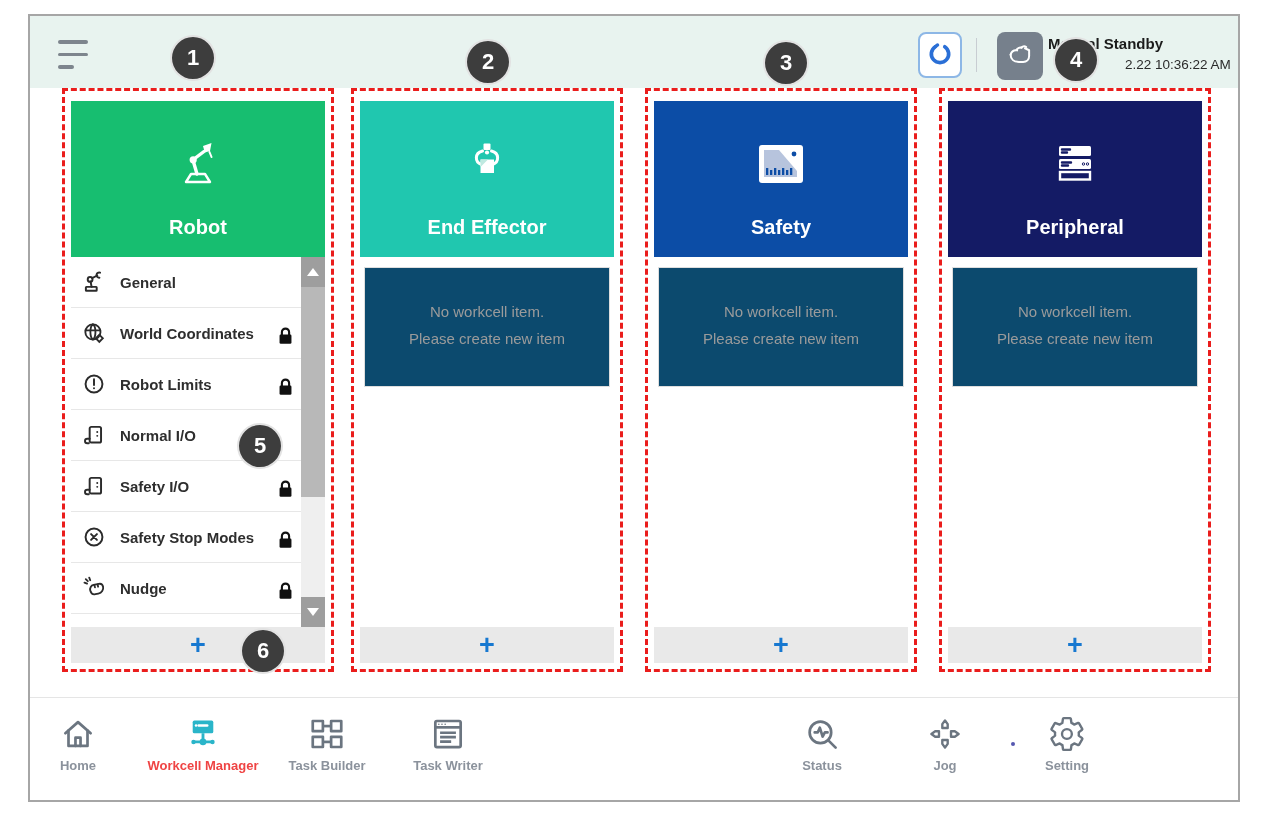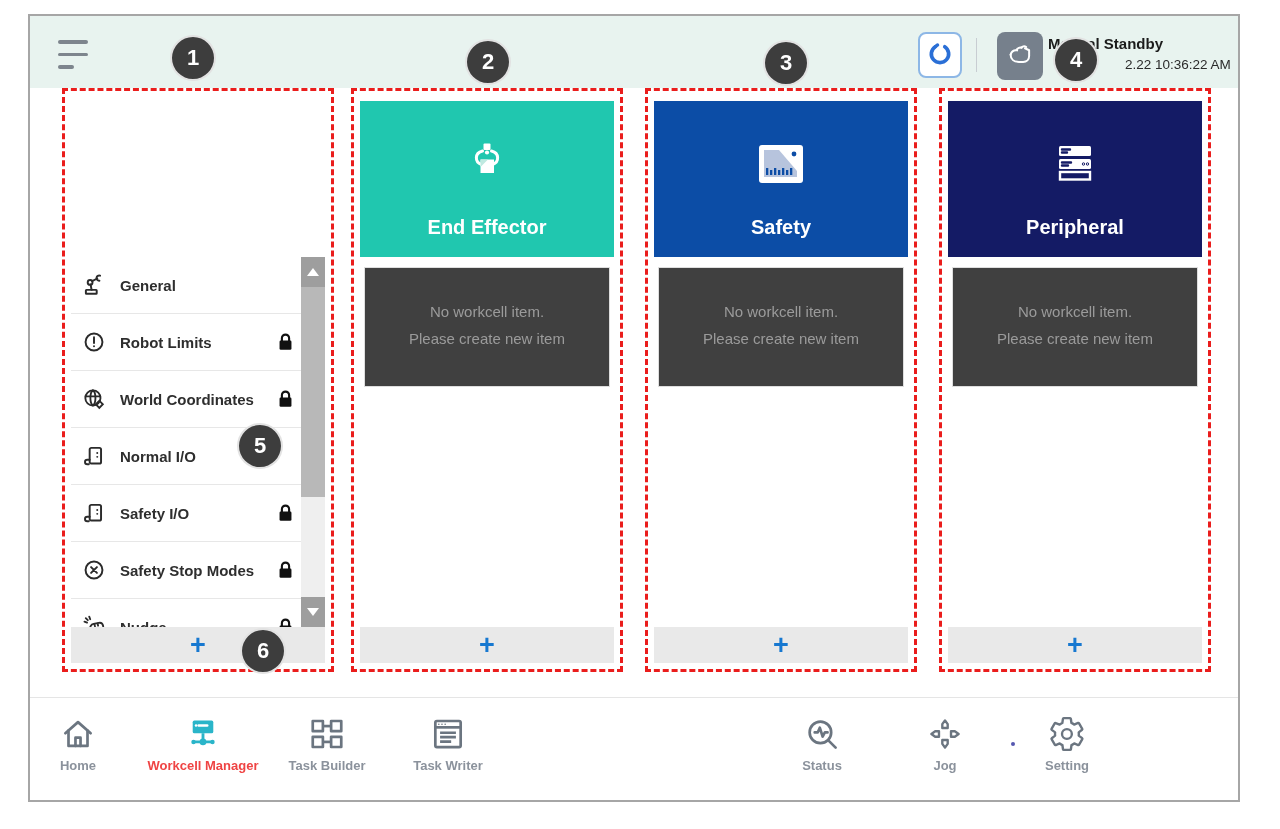--- a/index.html
+++ b/index.html
@@ -30,39 +30,39 @@
 
   
   .col { position:absolute; top:72px; width:272px; height:584px; border:3px dashed #ea1d1c; }
   .col-header { position:absolute; left:6px; top:10px; width:254px; height:156px;
       display:flex; flex-direction:column; align-items:center; cursor:pointer; }
   .col-header .hicon { flex:1; display:flex; align-items:center; justify-content:center; padding-top:10px; }
   .col-header .htitle { color:#fff; font-size:20px; font-weight:700; margin-bottom:18px; }
 
   
   .rlist { position:absolute; left:6px; top:166px; width:254px; height:370px; background:#fff; overflow:hidden; }
-  .rrow { position:relative; height:57px; display:flex; align-items:center; padding-left:9px; padding-right:28px;
+  .rrow { position:relative; height:51px; display:flex; align-items:center; padding-left:9px; padding-right:28px;
           border-bottom:1px solid #e7e7e7; background:#fff; cursor:pointer; }
   .rrow .ric { width:27px; height:27px; flex:0 0 27px; display:flex; align-items:center; justify-content:center; }
   .rrow .rlabel { margin-left:13px; font-size:15px; font-weight:700; color:#2e2e2e; white-space:nowrap; }
   .rrow .rlock { position:absolute; right:31px; top:18px; width:17px; height:20px; }
 
   
   .sbar { position:absolute; right:0; top:0; width:24px; height:370px; background:#efefef; }
   .sbtn { position:absolute; left:0; width:24px; height:30px; background:#9e9e9e;
           display:flex; align-items:center; justify-content:center; cursor:pointer; }
   .sbtn.up { top:0; } .sbtn.down { bottom:0; }
   .sbtn .tri { width:0; height:0; border-left:6px solid transparent; border-right:6px solid transparent; }
   .sbtn.up .tri { border-bottom:8px solid #fff; }
   .sbtn.down .tri { border-top:8px solid #fff; }
   .sthumb { position:absolute; left:0; top:30px; width:24px; height:210px; background:#b8b8b8; cursor:grab; }
 
   
   .emptybox { position:absolute; left:10px; top:176px; width:246px; height:120px;
-      background:#404040; border:1px solid #dedede; text-align:center; padding-top:30px; }
+      background:#0c4a6e; border:1px solid #dedede; text-align:center; padding-top:30px; }
   .emptybox div { font-size:15px; color:#9b9b9b; line-height:27px; }
 
   
   .plusbar { position:absolute; left:6px; bottom:6px; width:254px; height:36px; background:#e9e9e9;
       display:flex; align-items:center; justify-content:center; cursor:pointer; }
   .plusbar span { color:#1778d0; font-size:27px; font-weight:900; line-height:30px; }
 
   
   .badge { position:absolute; width:46px; height:46px; border-radius:50%; background:#3d3d3d;
       border:2px solid rgba(255,255,255,.85); color:#fff; font-size:22px; font-weight:700;
@@ -107,62 +107,75 @@
           <path d="M9.2 8.8 q1.6-2.8 4.2-1.8"></path>
           <path d="M13 6.8 q2-1.8 4-0.4"></path>
           <path d="M4.5 12.5 c0 3.8 2.8 5.8 6.6 5.8 h3.4 c2.8 0 4.8-1.9 4.8-4.7 V9 l-3.3-1.6"></path>
         </svg>
       </span>
     </div>
     <div class="status-title">Manual Standby</div>
     <div class="status-time">2.22 10:36:22 AM</div>
 
     <div class="col" style="left:32px;">
+      <div class="col-header" style="background-color: rgb(23, 190, 112);">
+        <div class="hicon">
+          <svg width="56" height="52" viewBox="0 0 56 52" fill="none" stroke="#fff" stroke-width="2.4" stroke-linecap="round" stroke-linejoin="round">
+            <path d="M16 44 l5-8 h14 l5 8 z"></path>
+            <path d="M27 36 L23.8 25" stroke-width="3.4"></path>
+            <circle cx="23.2" cy="21.8" r="3.6" fill="#fff" stroke="none"></circle>
+            <path d="M26 19.5 L34 13.5" stroke-width="3.4"></path>
+            <path d="M33 8 l8.5-3 -1.5 8 -5.2 1.6 z" fill="#fff" stroke="none"></path>
+            <path d="M39.5 14 l2 5" stroke-width="2"></path>
+          </svg>
+        </div>
+        <div class="htitle">Robot</div>
+      </div>
 
       <div class="rlist">
 
         <div class="rrow">
           <span class="ric">
             <svg width="26" height="26" viewBox="0 0 24 24" fill="none" stroke="#2b2b2b" stroke-width="1.8" stroke-linecap="round" stroke-linejoin="round">
               <rect x="4.5" y="16.5" width="10" height="3.5" rx="0.5"></rect>
               <path d="M9.8 16.5 L8.8 11.6"></path>
               <circle cx="8.4" cy="9.6" r="2.2"></circle>
               <path d="M10.3 8.4 L15 6"></path>
               <path d="M17.6 3.4 a2.4 2.4 0 1 0 -0.6 4.6"></path>
             </svg>
           </span>
           <span class="rlabel">General</span>
         </div>
 
         <div class="rrow">
           <span class="ric">
-            <svg width="26" height="26" viewBox="0 0 24 24" fill="none" stroke="#2b2b2b" stroke-width="1.8" stroke-linecap="round">
-              <circle cx="12" cy="12" r="7.8"></circle>
-              <path d="M12 7.6 v5.4"></path>
-              <circle cx="12" cy="15.9" r="0.9" fill="#2b2b2b" stroke="none"></circle>
-            </svg>
-          </span>
-          <span class="rlabel">Robot Limits</span>
+            <svg width="26" height="26" viewBox="0 0 24 24" fill="none" stroke="#2b2b2b" stroke-width="1.7" stroke-linecap="round">
+              <circle cx="11" cy="11" r="7"></circle>
+              <path d="M11 4 c-3.1 2.2-3.1 11.8 0 14 M11 4 c3.1 2.2 3.1 11.8 0 14 M4.2 9.6 h13.6"></path>
+              <rect x="14.6" y="14.6" width="4.6" height="4.6" transform="rotate(45 16.9 16.9)"></rect>
+            </svg>
+          </span>
+          <span class="rlabel">World Coordinates</span>
           <span class="rlock">
             <svg width="17" height="20" viewBox="0 0 16 18">
                 <path d="M4.6 8 V5.4 a3.4 3.4 0 0 1 6.8 0 V8" stroke="#111" stroke-width="2" fill="none"></path>
                 <rect x="2.4" y="7.6" width="11.2" height="8.6" rx="1.2" fill="#111"></rect>
               </svg>
           </span>
         </div>
 
         <div class="rrow">
           <span class="ric">
-            <svg width="26" height="26" viewBox="0 0 24 24" fill="none" stroke="#2b2b2b" stroke-width="1.7" stroke-linecap="round">
-              <circle cx="11" cy="11" r="7"></circle>
-              <path d="M11 4 c-3.1 2.2-3.1 11.8 0 14 M11 4 c3.1 2.2 3.1 11.8 0 14 M4.2 9.6 h13.6"></path>
-              <rect x="14.6" y="14.6" width="4.6" height="4.6" transform="rotate(45 16.9 16.9)"></rect>
-            </svg>
-          </span>
-          <span class="rlabel">World Coordinates</span>
+            <svg width="26" height="26" viewBox="0 0 24 24" fill="none" stroke="#2b2b2b" stroke-width="1.8" stroke-linecap="round">
+              <circle cx="12" cy="12" r="7.8"></circle>
+              <path d="M12 7.6 v5.4"></path>
+              <circle cx="12" cy="15.9" r="0.9" fill="#2b2b2b" stroke="none"></circle>
+            </svg>
+          </span>
+          <span class="rlabel">Robot Limits</span>
           <span class="rlock">
             <svg width="17" height="20" viewBox="0 0 16 18">
                 <path d="M4.6 8 V5.4 a3.4 3.4 0 0 1 6.8 0 V8" stroke="#111" stroke-width="2" fill="none"></path>
                 <rect x="2.4" y="7.6" width="11.2" height="8.6" rx="1.2" fill="#111"></rect>
               </svg>
           </span>
         </div>
 
         <div class="rrow">
           <span class="ric">

